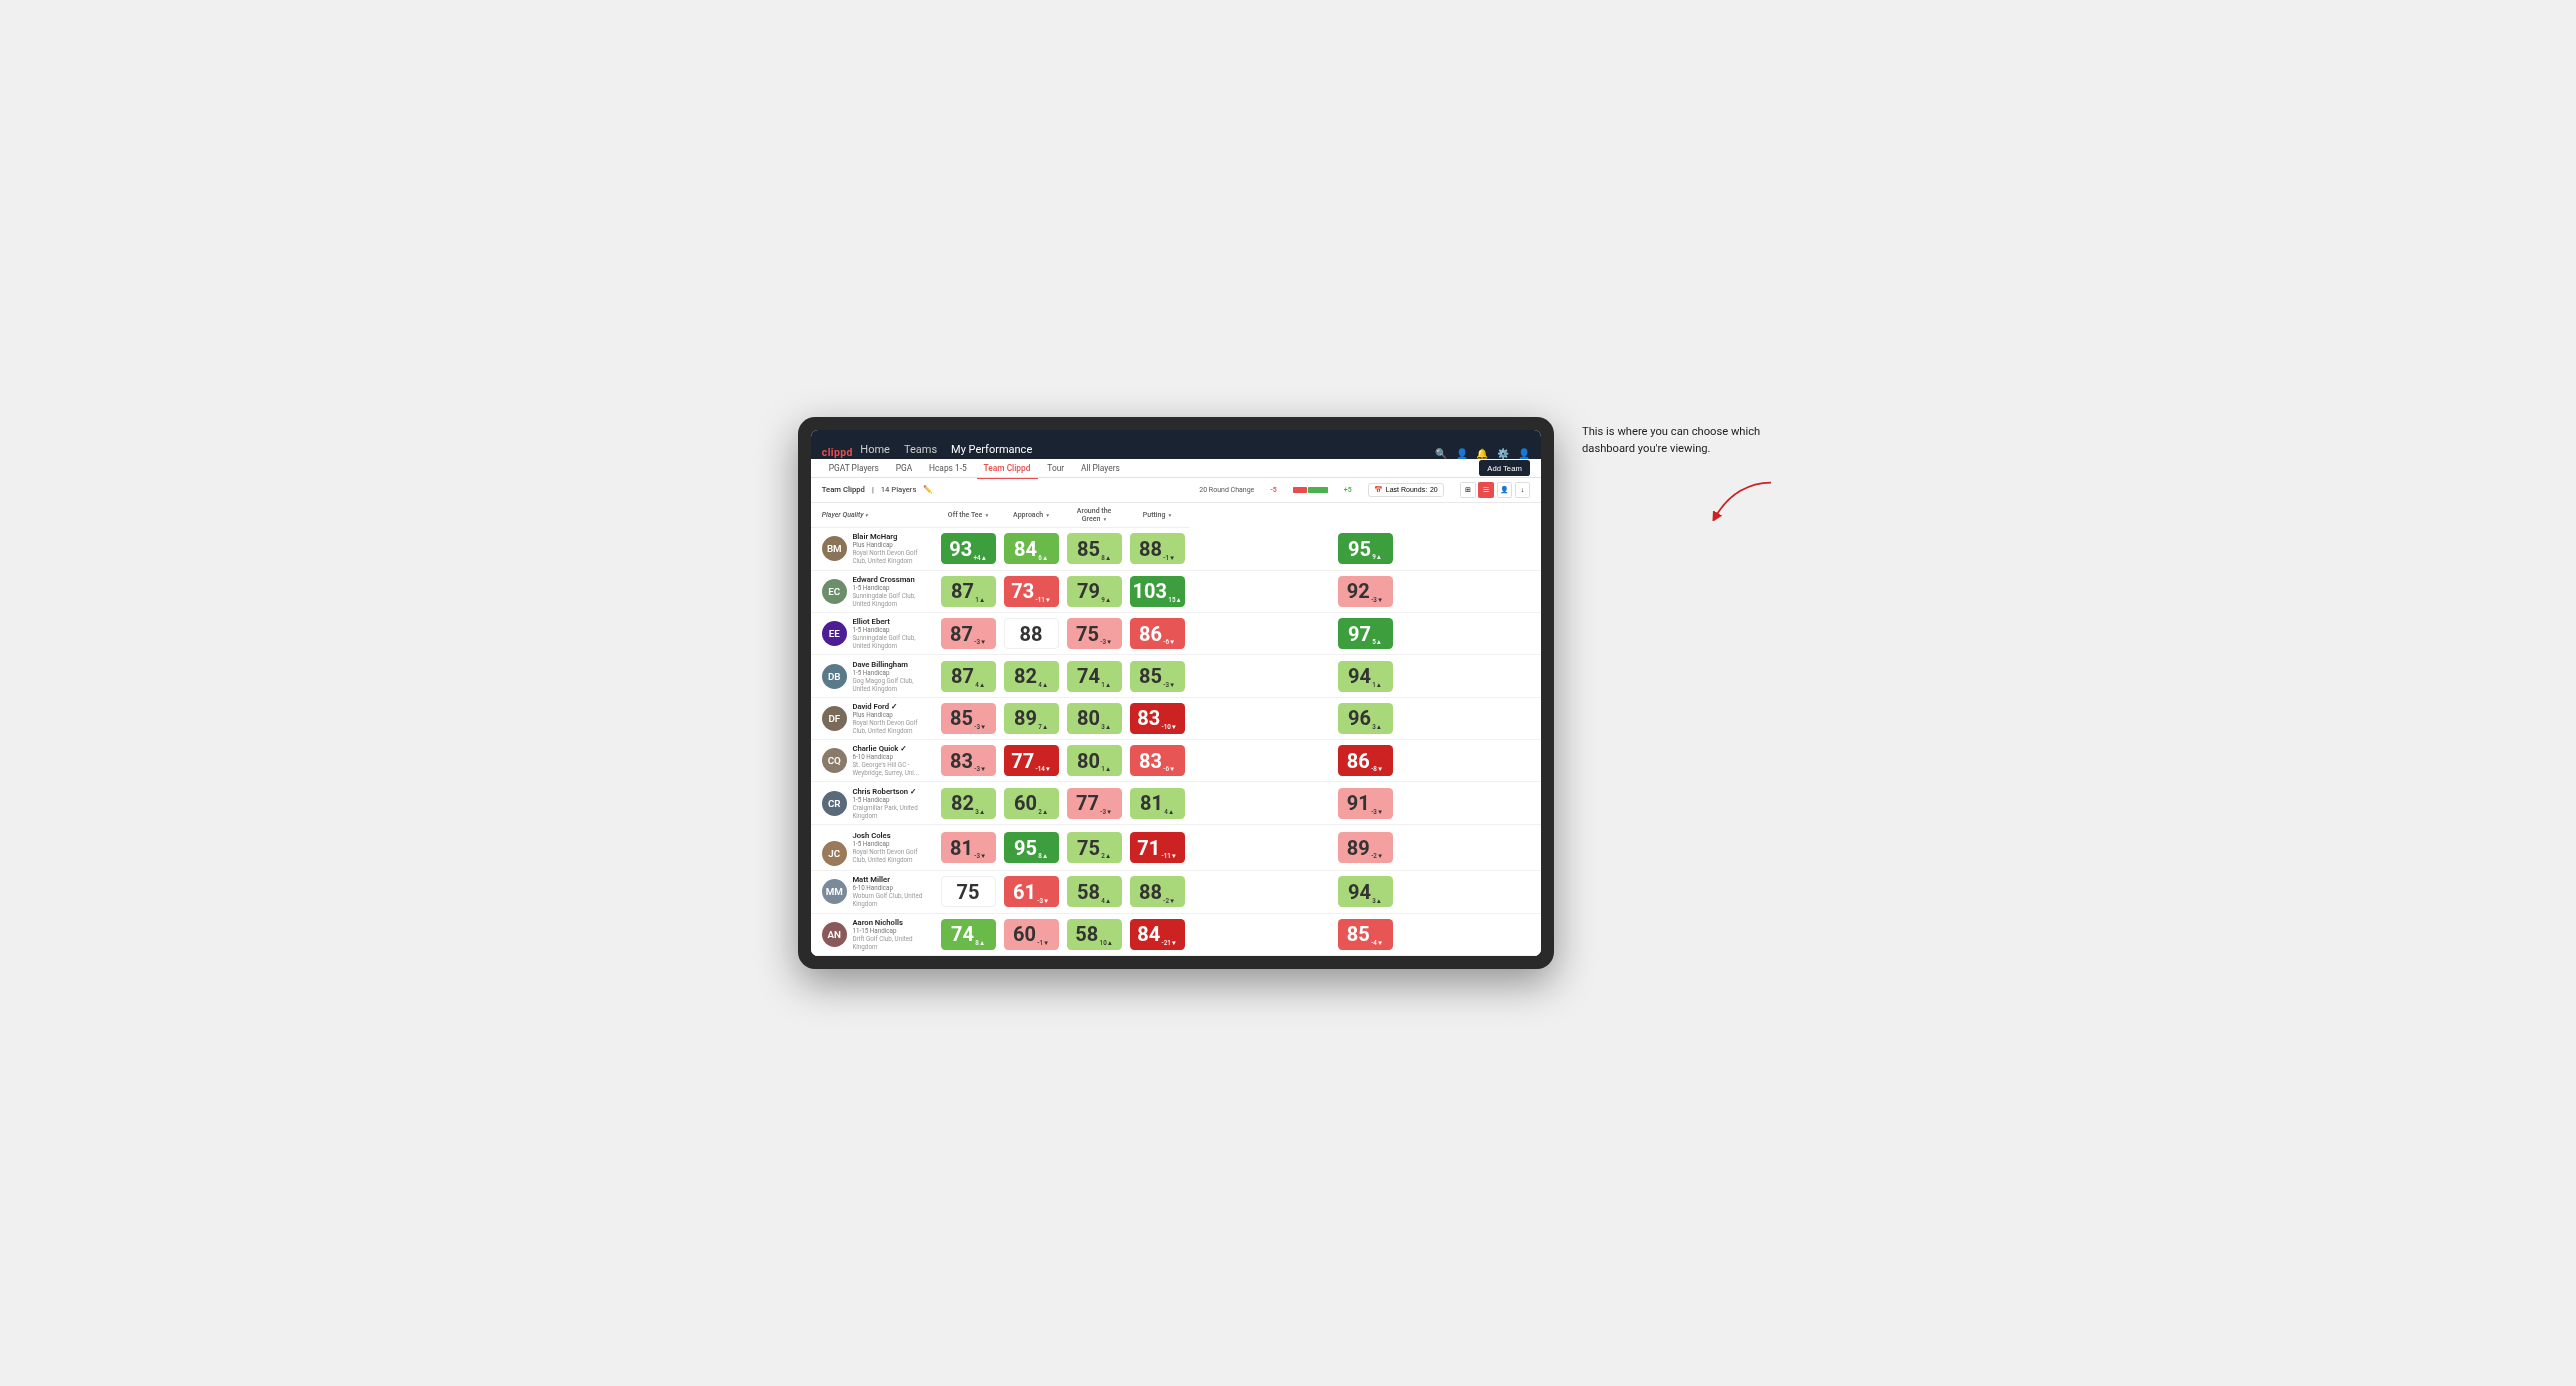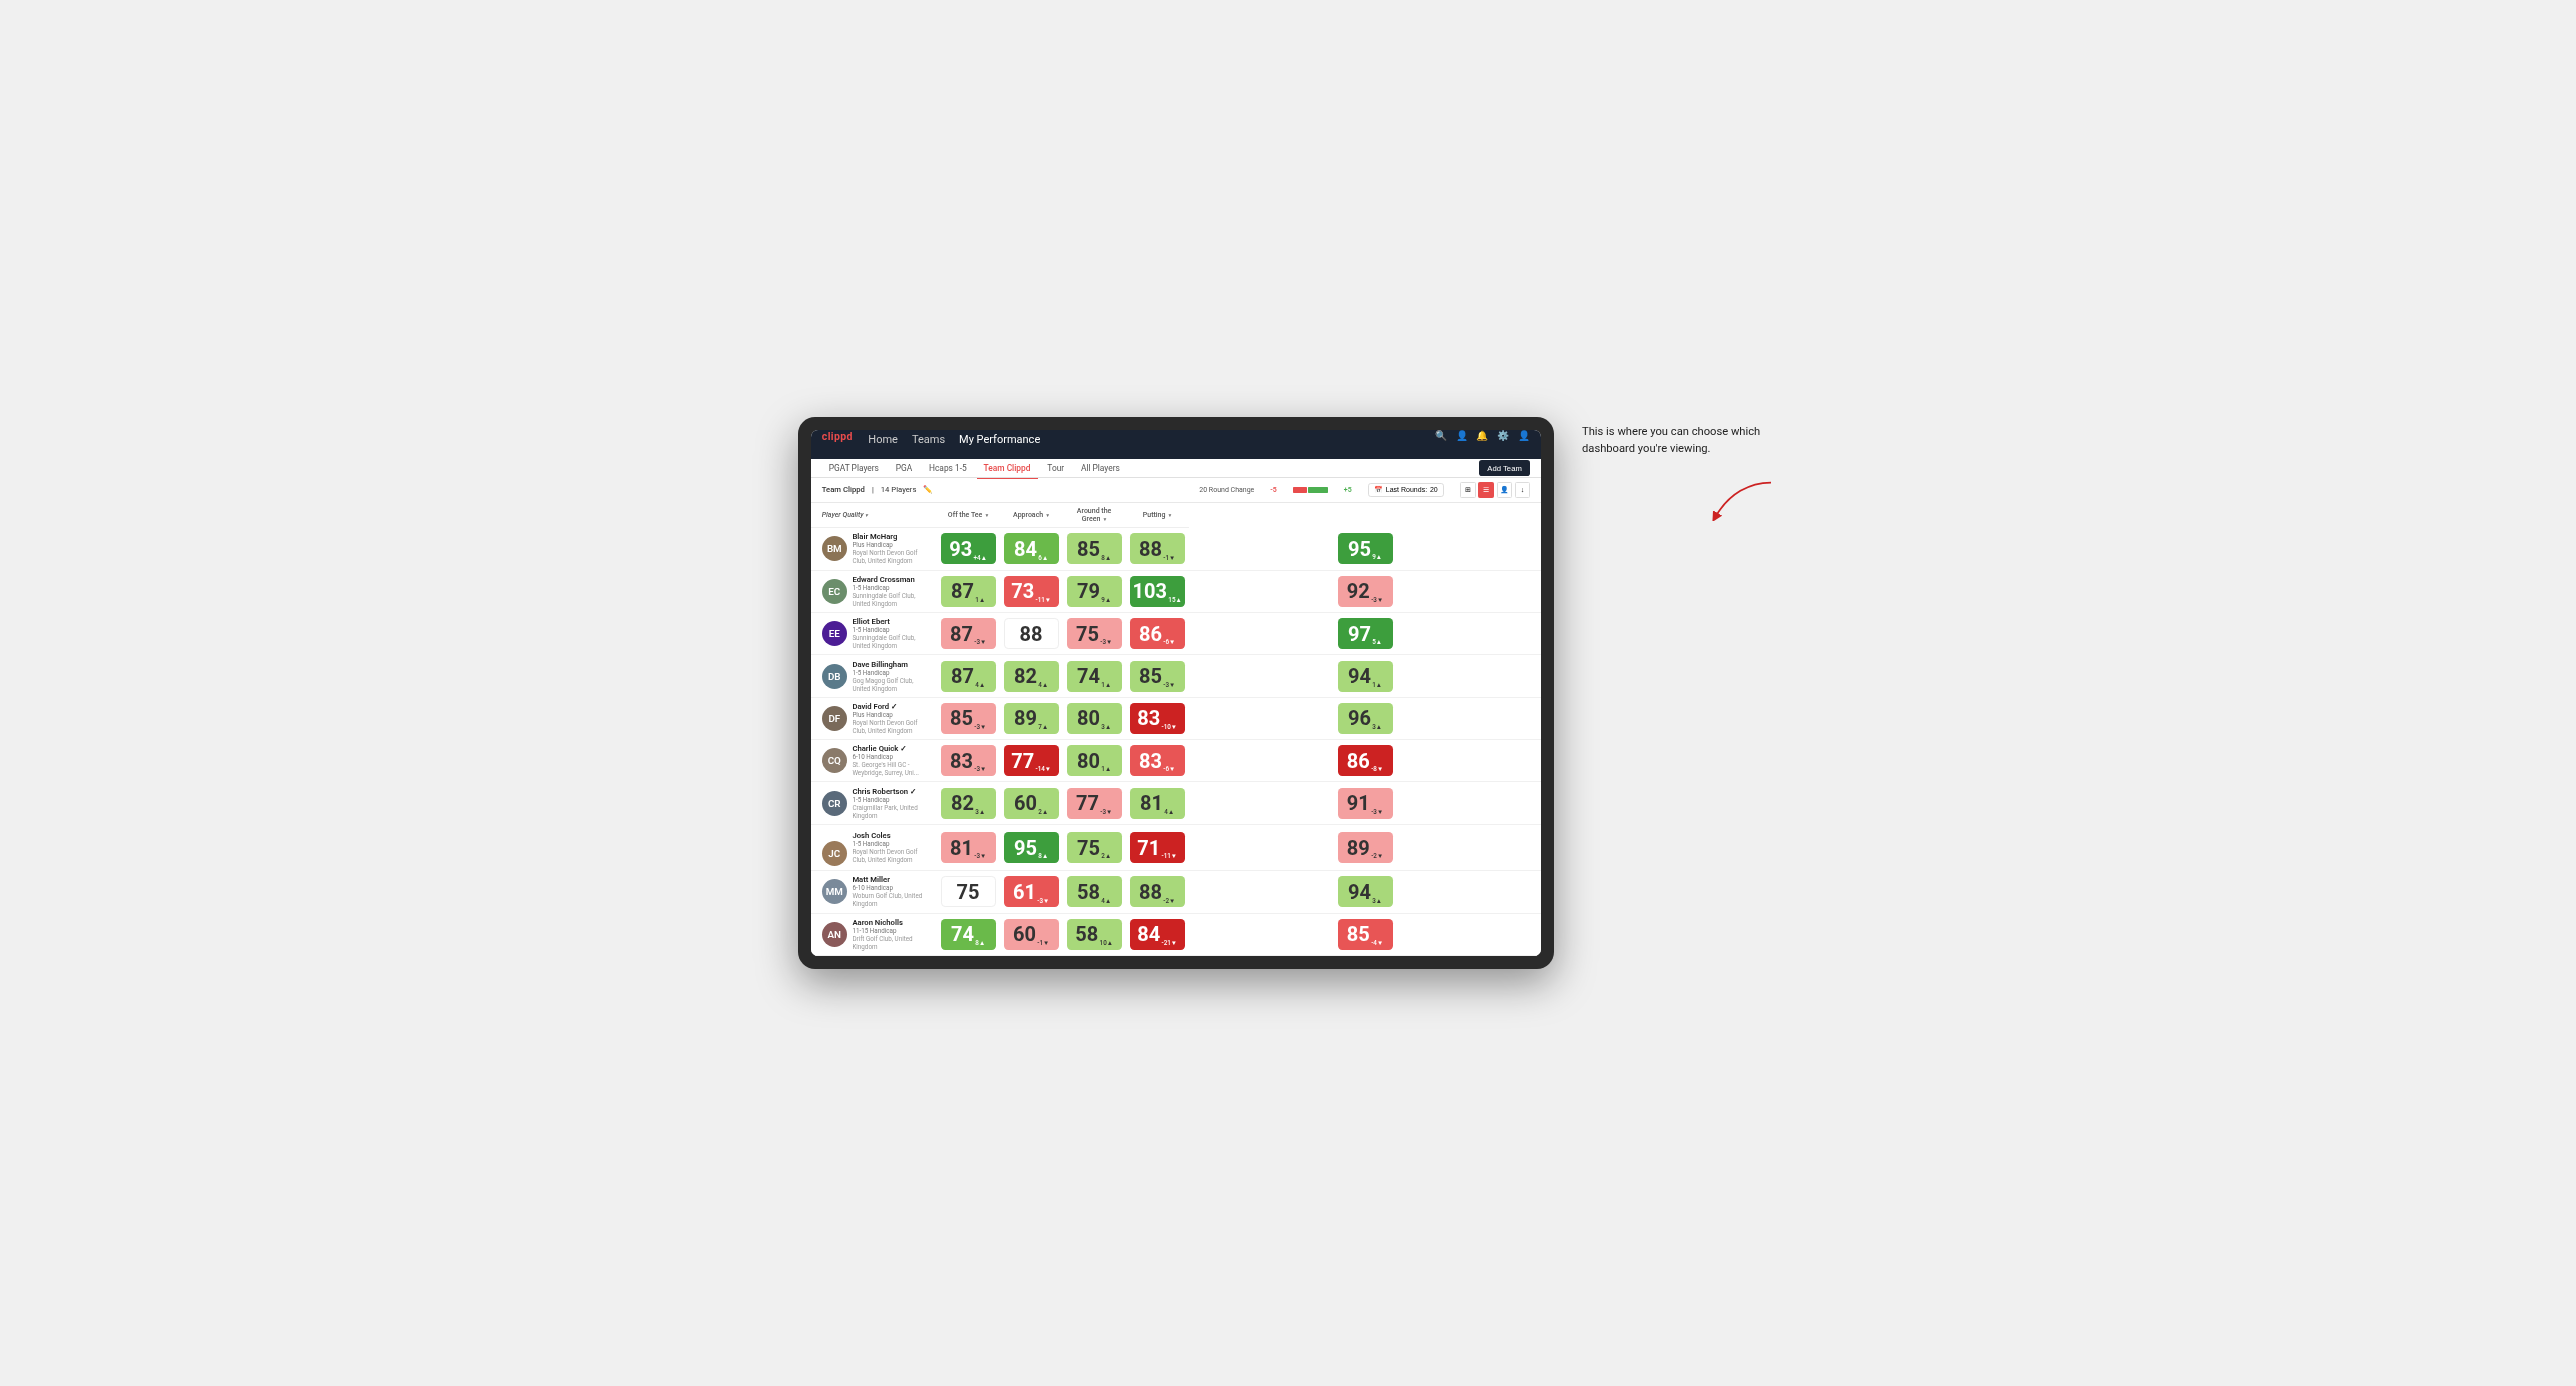--- a/index.html
+++ b/index.html
@@ -34,24 +34,24 @@
     .tablet-screen {
       background: #fff;
       border-radius: 7px;
       overflow: hidden;
     }
 
     
     .top-nav {
       background: #1a2332;
       display: flex;
-      align-items: flex-start;
+      align-items: flex-end;
       padding: 0 11.2px;
       height: 29px;
-      gap: 14px;
+      gap: 6px;
     }
 
     .logo {
       color: #e84c4c;
       font-weight: 700;
       font-size: 10.5px;
       letter-spacing: 0.4px;
     }
 
     .nav-links {

